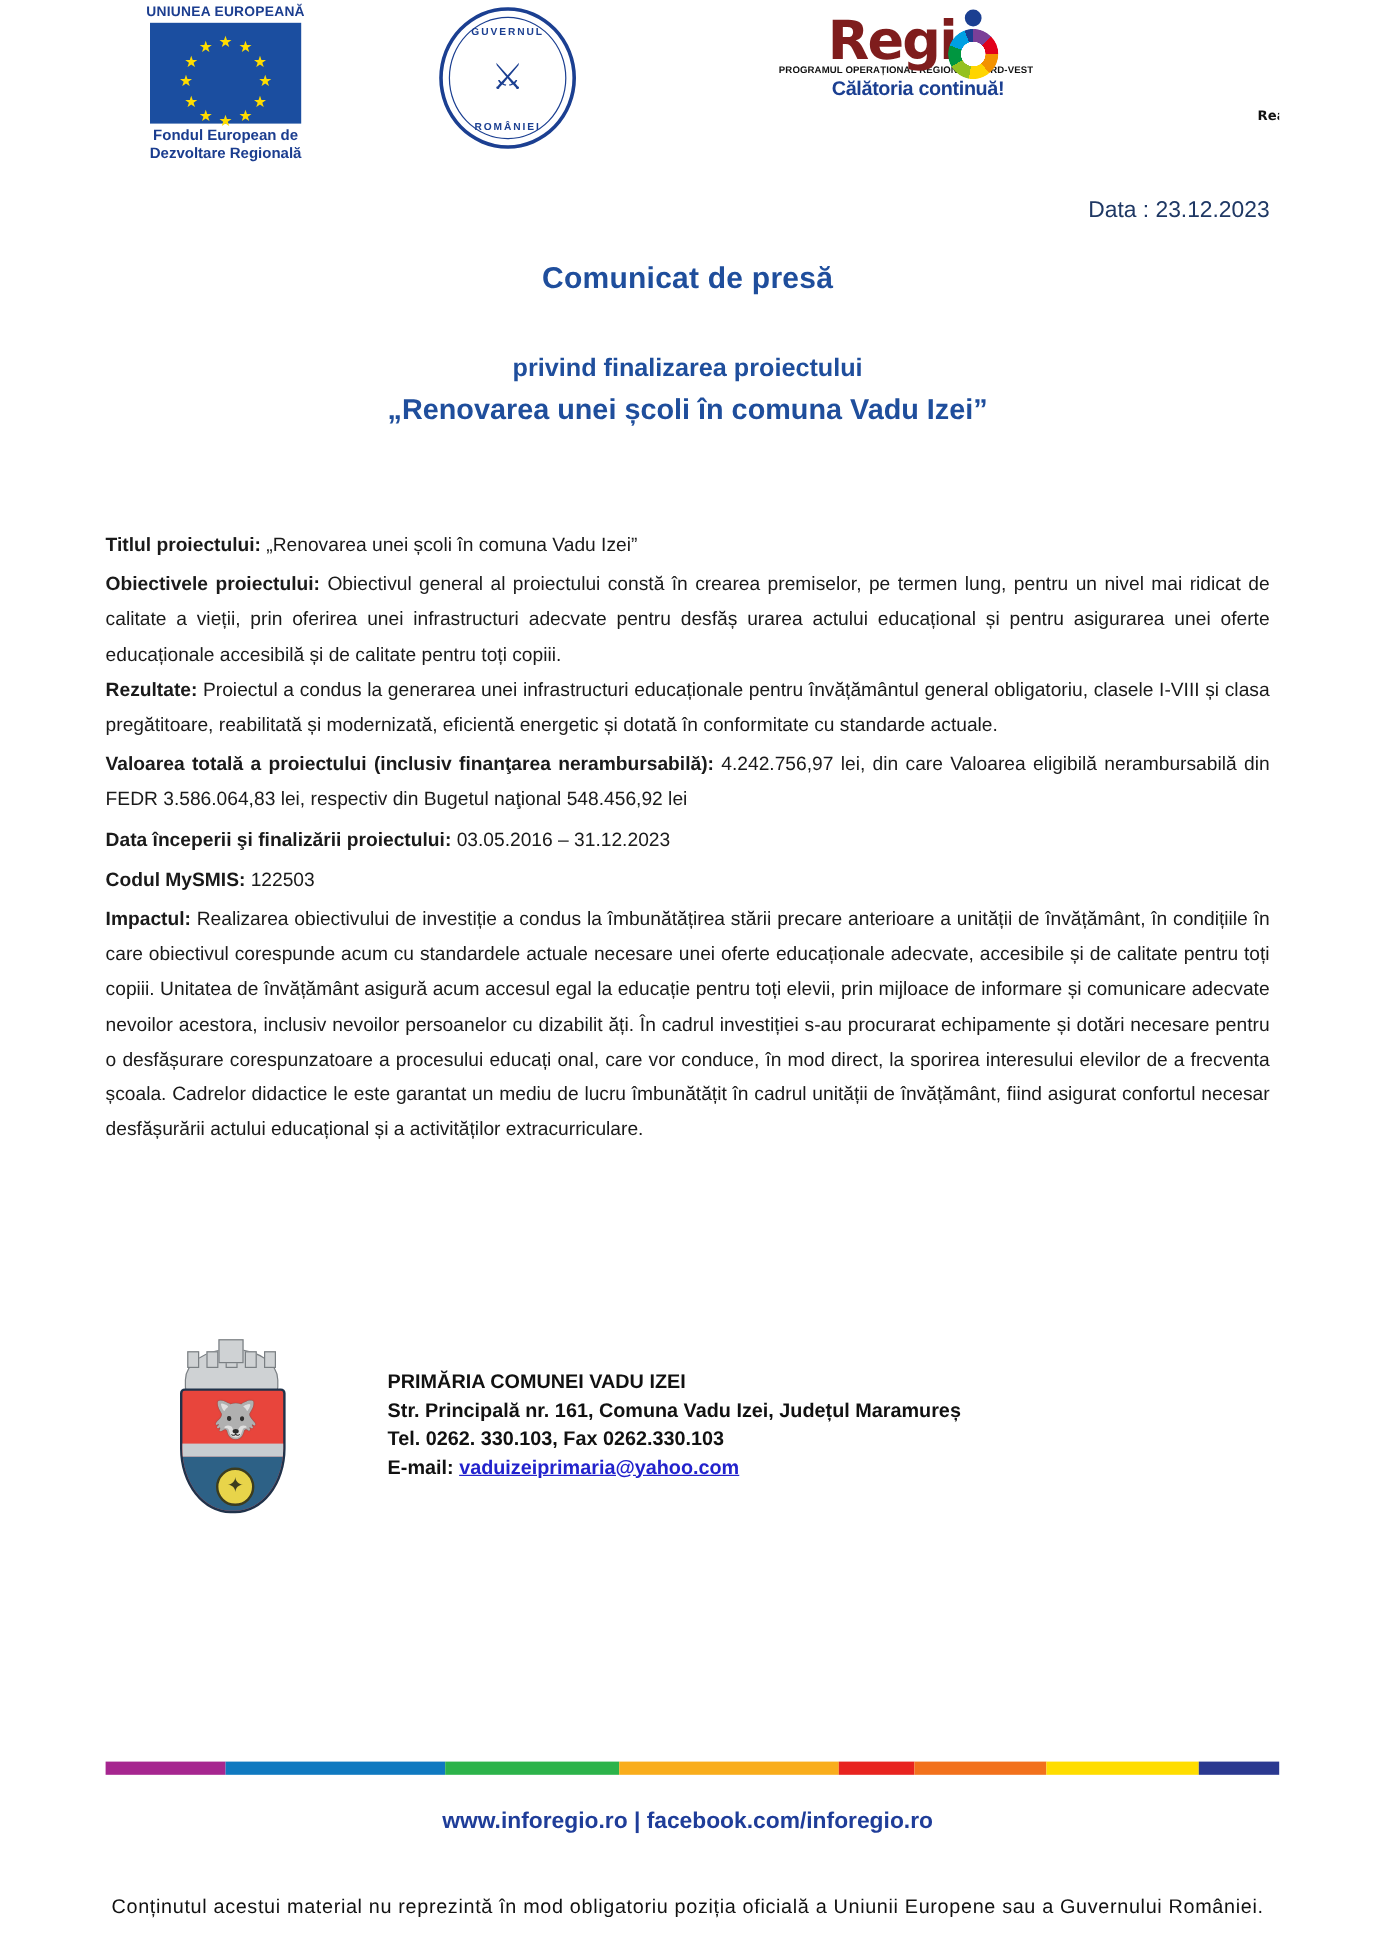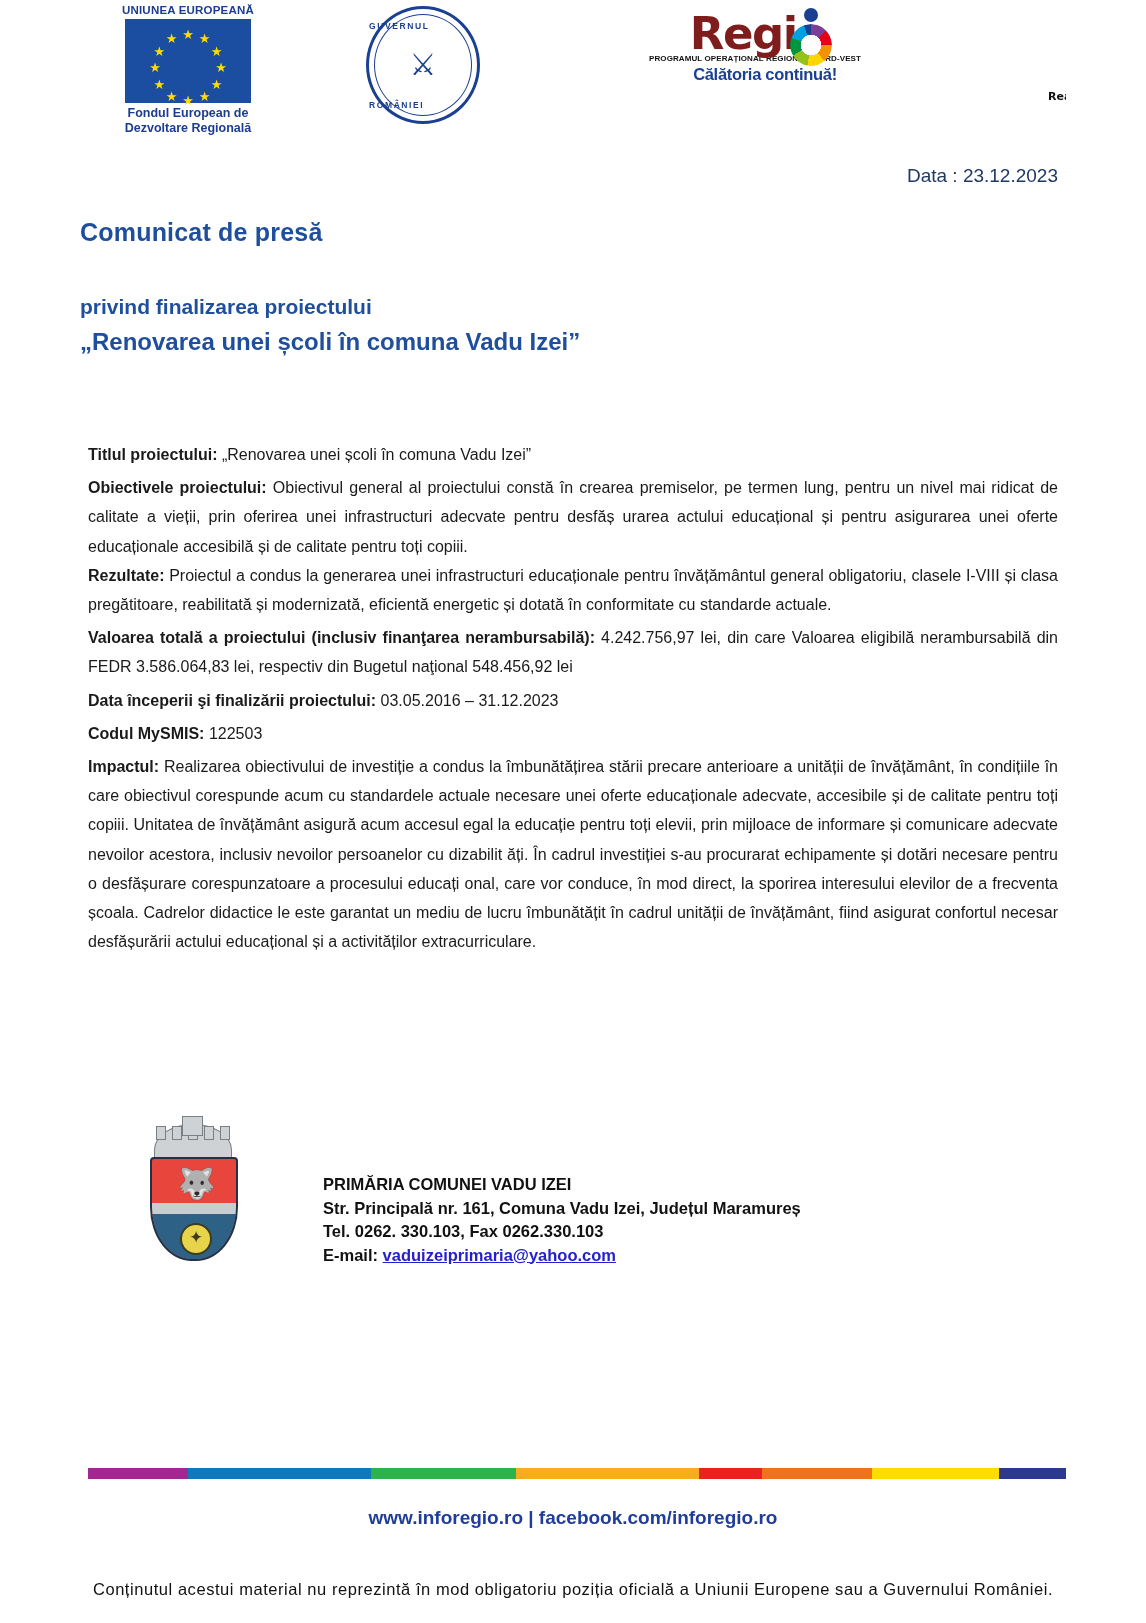--- a/index.html
+++ b/index.html
@@ -86,21 +86,21 @@
   }
   .gov-seal-inner {
     position: absolute;
     inset: 5px;
     border: 1.5px solid #1b3f91;
     border-radius: 50%;
   }
   .gov-text-top, .gov-text-bot {
     position: absolute;
     left: 0; right: 0;
-    text-align: left;
+    text-align: center;
     font-size: 8.5px;
     font-weight: bold;
     color: #1b3f91;
     letter-spacing: 1.6px;
   }
   .gov-text-top { top: 12px; }
   .gov-text-bot { bottom: 11px; }
   .gov-crest {
     position: absolute;
     left: 50%;
@@ -239,21 +239,21 @@
     font-size: 19px;
     color: #1f3864;
     font-family: "Liberation Sans", sans-serif;
   }
 
   
   .title-block {
     position: absolute;
     left: 0; right: 0;
     top: 218px;
-    text-align: left;
+    text-align: center;
   }
   .title-main {
     font-size: 25px;
     font-weight: bold;
     color: #1f4e9c;
     letter-spacing: .2px;
   }
   .title-sub1 {
     font-size: 21px;
     font-weight: bold;
@@ -388,21 +388,20 @@
   }
 
   .contact-text {
     position: absolute;
     left: 243px;
     top: 26px;
     font-size: 16.5px;
     font-weight: bold;
     line-height: 23.5px;
     color: #111;
-    margin-top: 32px;
   }
   .contact-text .email-link {
     color: #2222cc;
     text-decoration: underline;
   }
 
   
   .footer-slogan {
     position: absolute;
     left: 0; right: 0;

